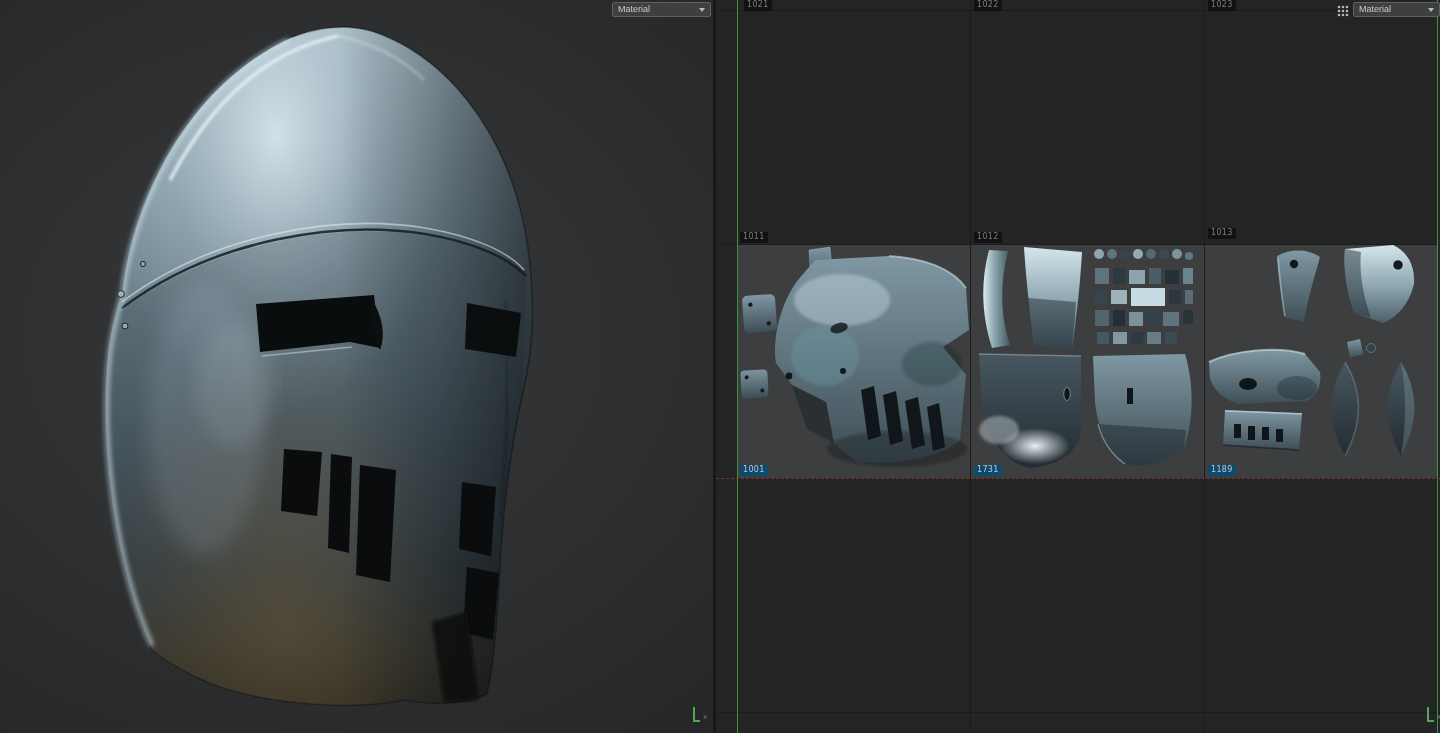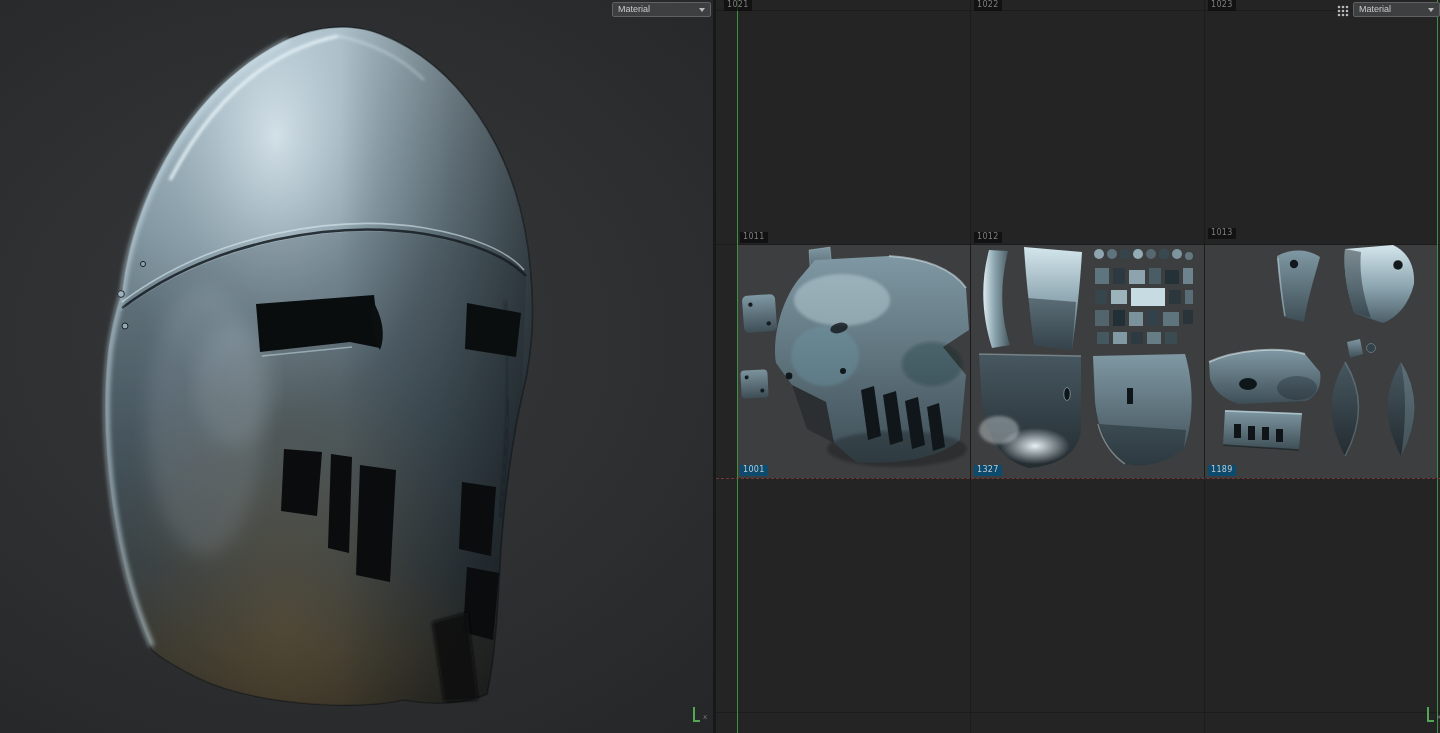--- a/index.html
+++ b/index.html
@@ -296,28 +296,28 @@
 
     <div class="hline" style="top:10px"></div>
     <div class="hline" style="top:244px"></div>
     <div class="hline" style="top:712px"></div>
     <div class="vline dark" style="left:254px"></div>
     <div class="vline dark" style="left:488px"></div>
     <div class="vline green" style="left:21px"></div>
     <div class="vline green" style="left:721px"></div>
     <div class="redline"></div>
 
-    <div class="udim-label dim" style="left:8px;top:0">1021</div>
+    <div class="udim-label dim" style="left:28px;top:0">1021</div>
     <div class="udim-label dim" style="left:258px;top:0">1022</div>
     <div class="udim-label dim" style="left:492px;top:0">1023</div>
     <div class="udim-label dim" style="left:24px;top:232px">1011</div>
     <div class="udim-label dim" style="left:258px;top:232px">1012</div>
     <div class="udim-label dim" style="left:492px;top:228px">1013</div>
     <div class="udim-label" style="left:24px;top:465px">1001</div>
-    <div class="udim-label" style="left:258px;top:465px">1327</div>
+    <div class="udim-label" style="left:258px;top:465px">1731</div>
     <div class="udim-label" style="left:492px;top:465px">1189</div>
 
     <button class="icon-btn" style="left:620px;top:4px">
       <svg width="14" height="14" viewBox="0 0 14 14">
         <g fill="#b8b8b8">
           <circle cx="3" cy="3" r="1.3"></circle>
             <circle cx="7" cy="3" r="1.3"></circle>
             <circle cx="11" cy="3" r="1.3"></circle>
           <circle cx="3" cy="7" r="1.3"></circle>
             <circle cx="7" cy="7" r="1.3"></circle>

